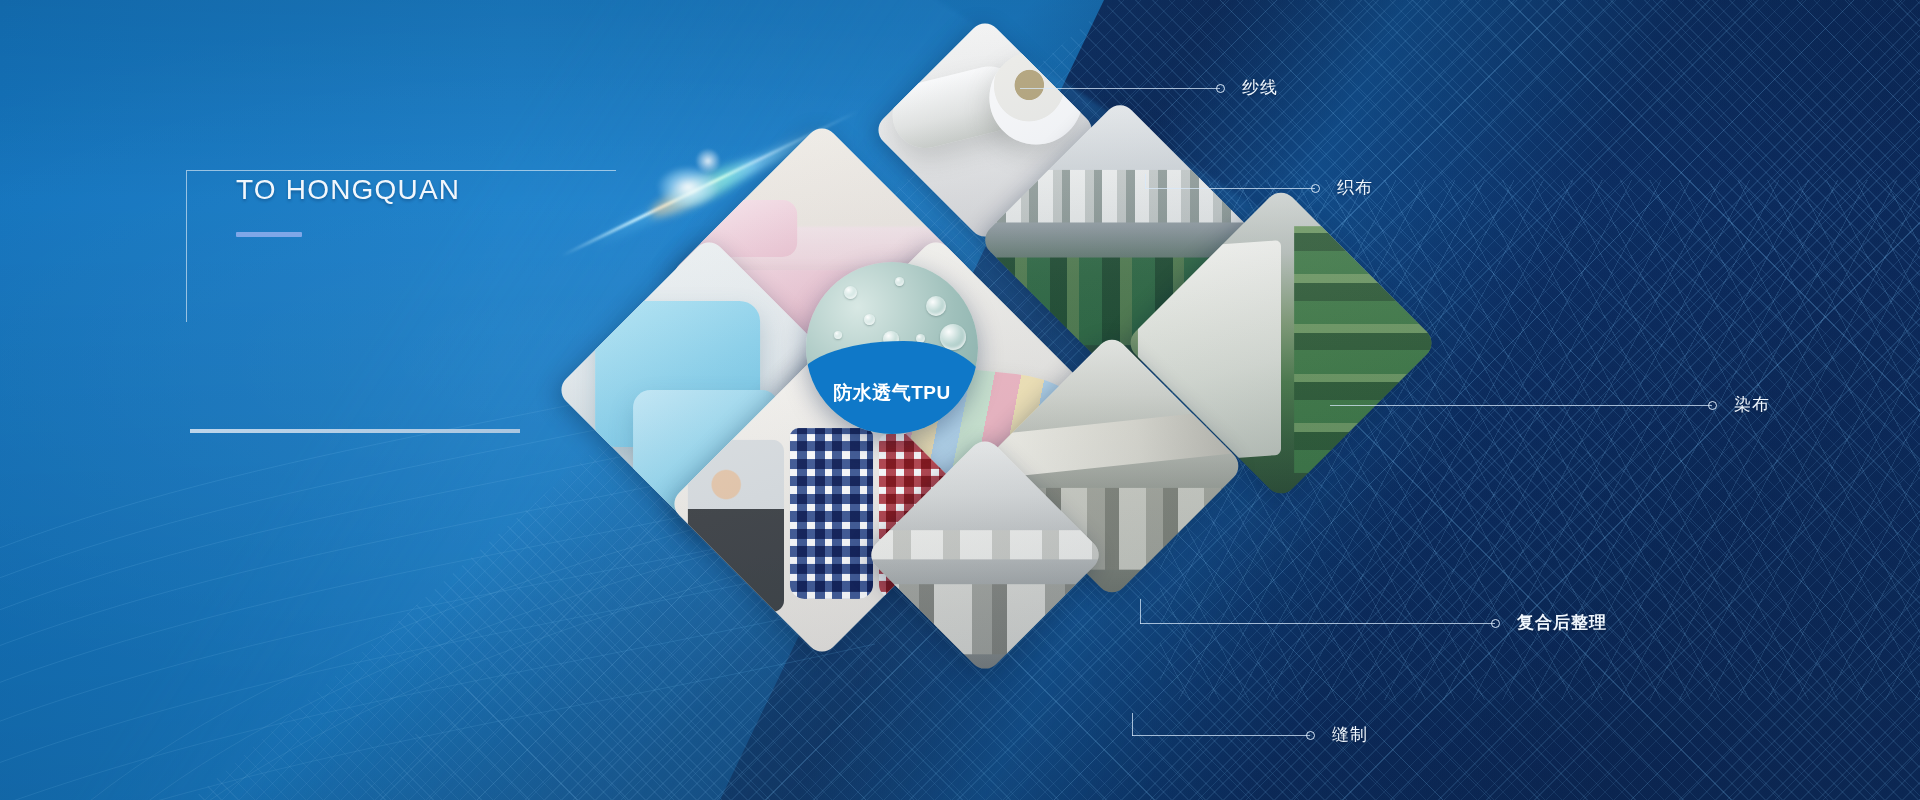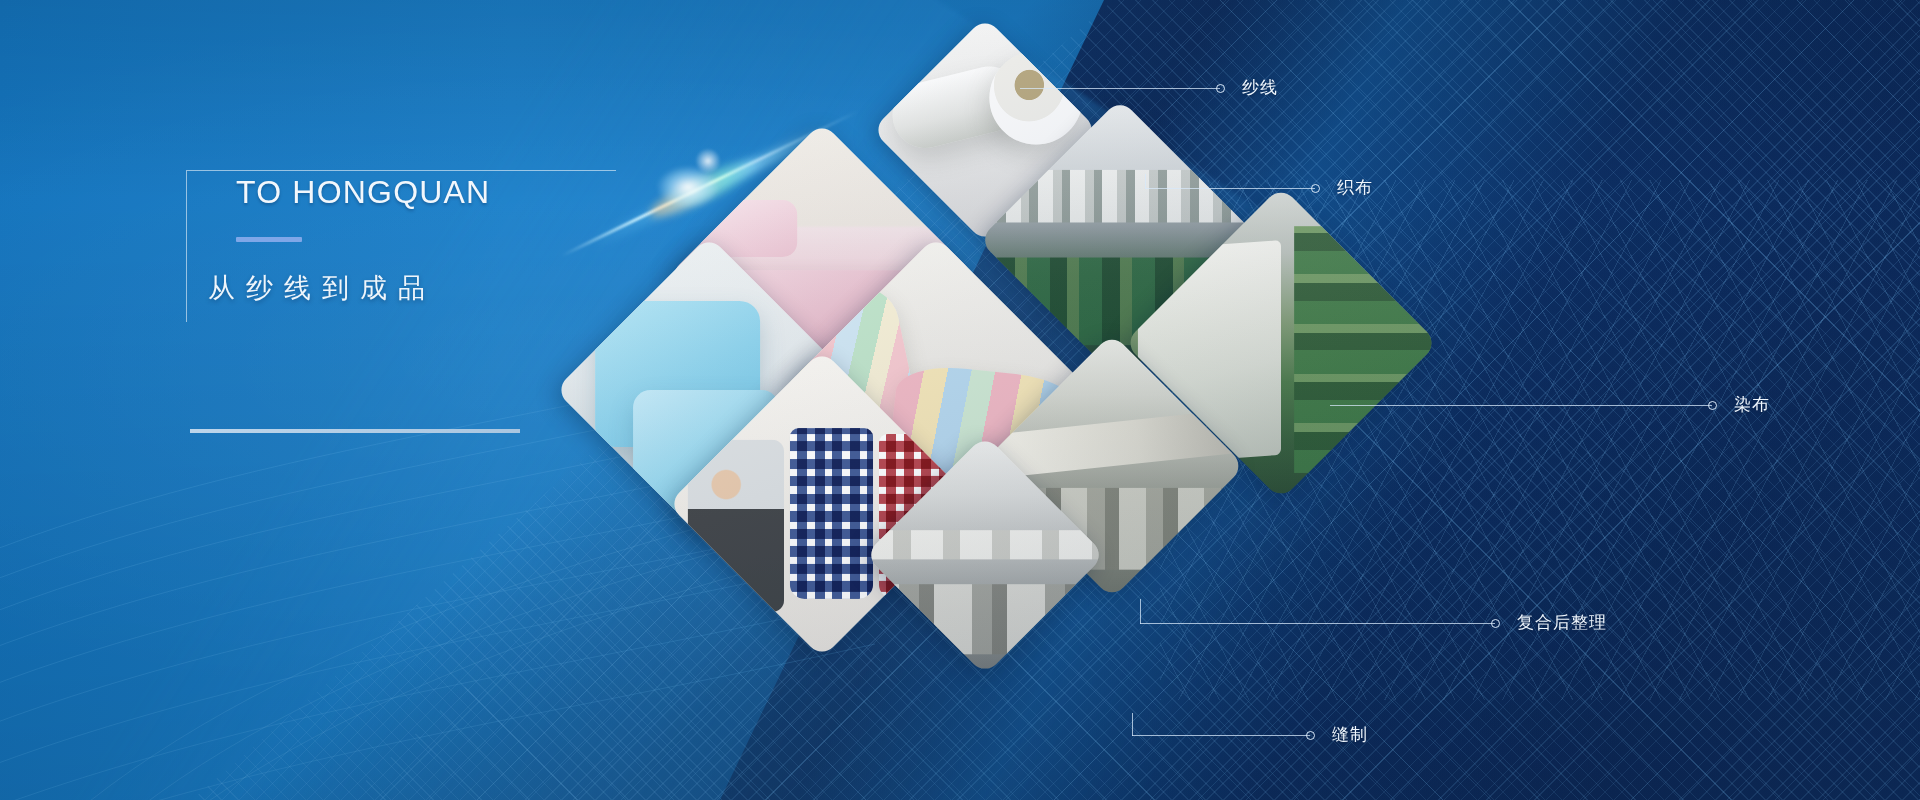--- a/index.html
+++ b/index.html
@@ -83,21 +83,21 @@
 
   
   .text-block{position:absolute;left:186px;top:170px;width:560px;}
   .corner-frame{position:absolute;left:0;top:0;width:430px;height:152px;
     border-left:1px solid rgba(255,255,255,.55);border-top:1px solid rgba(255,255,255,.55);}
   .welcome{position:relative;margin:0;padding:44px 0 0 48px;
     font-size:76px;line-height:.95;letter-spacing:1px;font-weight:400;
     background:linear-gradient(180deg,#ffffff 18%,#eaf3fb 45%,#bfd4e6 78%,#dfeaf4 100%);
     -webkit-background-clip:text;background-clip:text;color:transparent;
     text-shadow:0 2px 3px rgba(0,30,70,.28);}
-  .to-hongquan{position:relative;padding:4px 0 0 50px;font-size:32px;letter-spacing:1.2px;
+  .to-hongquan{position:relative;padding:4px 0 0 50px;font-size:28px;letter-spacing:1.2px;
     font-weight:400;color:#f2f7fc;text-shadow:0 2px 3px rgba(0,30,70,.3);}
   .accent-dash{position:relative;margin:26px 0 0 50px;width:66px;height:5px;background:#7fa7e8;border-radius:1px;}
   .sub-cn{position:relative;margin:28px 0 0 22px;font-size:27px;letter-spacing:11px;color:#eef5fb;
     font-weight:400;text-shadow:0 2px 4px rgba(0,30,70,.35);}
   .main-cn{position:relative;margin:12px 0 0 22px;font-size:36px;letter-spacing:2px;color:#ffffff;
     font-weight:700;text-shadow:0 2px 5px rgba(0,25,60,.45);}
   .rule{position:absolute;left:190px;top:429px;width:330px;height:4px;
     background:linear-gradient(90deg,#cfe0f0,#b9cee3);opacity:.9;}
 
   
@@ -258,21 +258,20 @@
     <div class="beam"></div>
     <div class="rainbow"></div>
     <div class="core"></div>
     <div class="glowdot"></div>
   </div>
 
   <div class="text-block">
     <div class="corner-frame"></div>
     <div class="to-hongquan">TO HONGQUAN</div>
     <div class="accent-dash"></div>
-    <div class="sub-cn">从纱线到成品</div>
   </div>
   <div class="rule"></div>
 
   <div class="cluster">
 
     <div class="dia" style="left:713px;top:167px;width:218px;height:218px;">
       <div class="inner">
           <div class="ph ph-bed"></div>
           <div class="dia-overlay"></div>
         </div>
@@ -329,20 +328,38 @@
         </div>
     </div>
 
     <div class="dia" style="left:900px;top:470px;width:170px;height:170px;">
       <div class="inner">
           <div class="ph ph-sew"></div>
           <div class="dia-overlay"></div>
         </div>
     </div>
 
+    <div class="tpu-circle">
+      <div class="drops">
+        <i style="left:22%;top:14%;width:13px;height:13px;"></i>
+        <i style="left:52%;top:9%;width:9px;height:9px;"></i>
+        <i style="left:70%;top:20%;width:20px;height:20px;"></i>
+        <i style="left:34%;top:30%;width:11px;height:11px;"></i>
+        <i style="left:16%;top:40%;width:8px;height:8px;"></i>
+        <i style="left:45%;top:40%;width:16px;height:16px;"></i>
+        <i style="left:64%;top:42%;width:9px;height:9px;"></i>
+        <i style="left:78%;top:36%;width:26px;height:26px;"></i>
+        <i style="left:28%;top:52%;width:10px;height:10px;"></i>
+        <i style="left:52%;top:56%;width:18px;height:18px;"></i>
+        <i style="left:70%;top:58%;width:8px;height:8px;"></i>
+        <i style="left:38%;top:64%;width:7px;height:7px;"></i>
+      </div>
+      <div class="wave"></div>
+      <div class="lbl">防水透气TPU</div>
+    </div>
   </div>
 
   <div class="proc" style="left:1020px;top:88px;">
     <div class="leader" style="left:0;top:0;width:200px;"></div>
     <div class="dot" style="left:196px;top:-4px;"></div>
     <div class="txt" style="left:222px;top:-12px;">纱线</div>
   </div>
 
   <div class="proc" style="left:1145px;top:188px;">
     <div class="elbow" style="left:0;top:-14px;height:15px;"></div>
@@ -354,21 +371,21 @@
   <div class="proc" style="left:1330px;top:405px;">
     <div class="leader" style="left:0;top:0;width:382px;"></div>
     <div class="dot" style="left:378px;top:-4px;"></div>
     <div class="txt" style="left:404px;top:-12px;">染布</div>
   </div>
 
   <div class="proc" style="left:1140px;top:623px;">
     <div class="elbow" style="left:0;top:-24px;height:25px;"></div>
     <div class="leader" style="left:0;top:0;width:355px;"></div>
     <div class="dot" style="left:351px;top:-4px;"></div>
-    <div class="txt" style="left:377px;top:-12px;">复合后整理</div>
+    <div class="txt" style="left:377px;top:-12px;font-weight:bold;">复合后整理</div>
   </div>
 
   <div class="proc" style="left:1132px;top:735px;">
     <div class="elbow" style="left:0;top:-22px;height:23px;"></div>
     <div class="leader" style="left:0;top:0;width:178px;"></div>
     <div class="dot" style="left:174px;top:-4px;"></div>
     <div class="txt" style="left:200px;top:-12px;">缝制</div>
   </div>
 
 </div>

